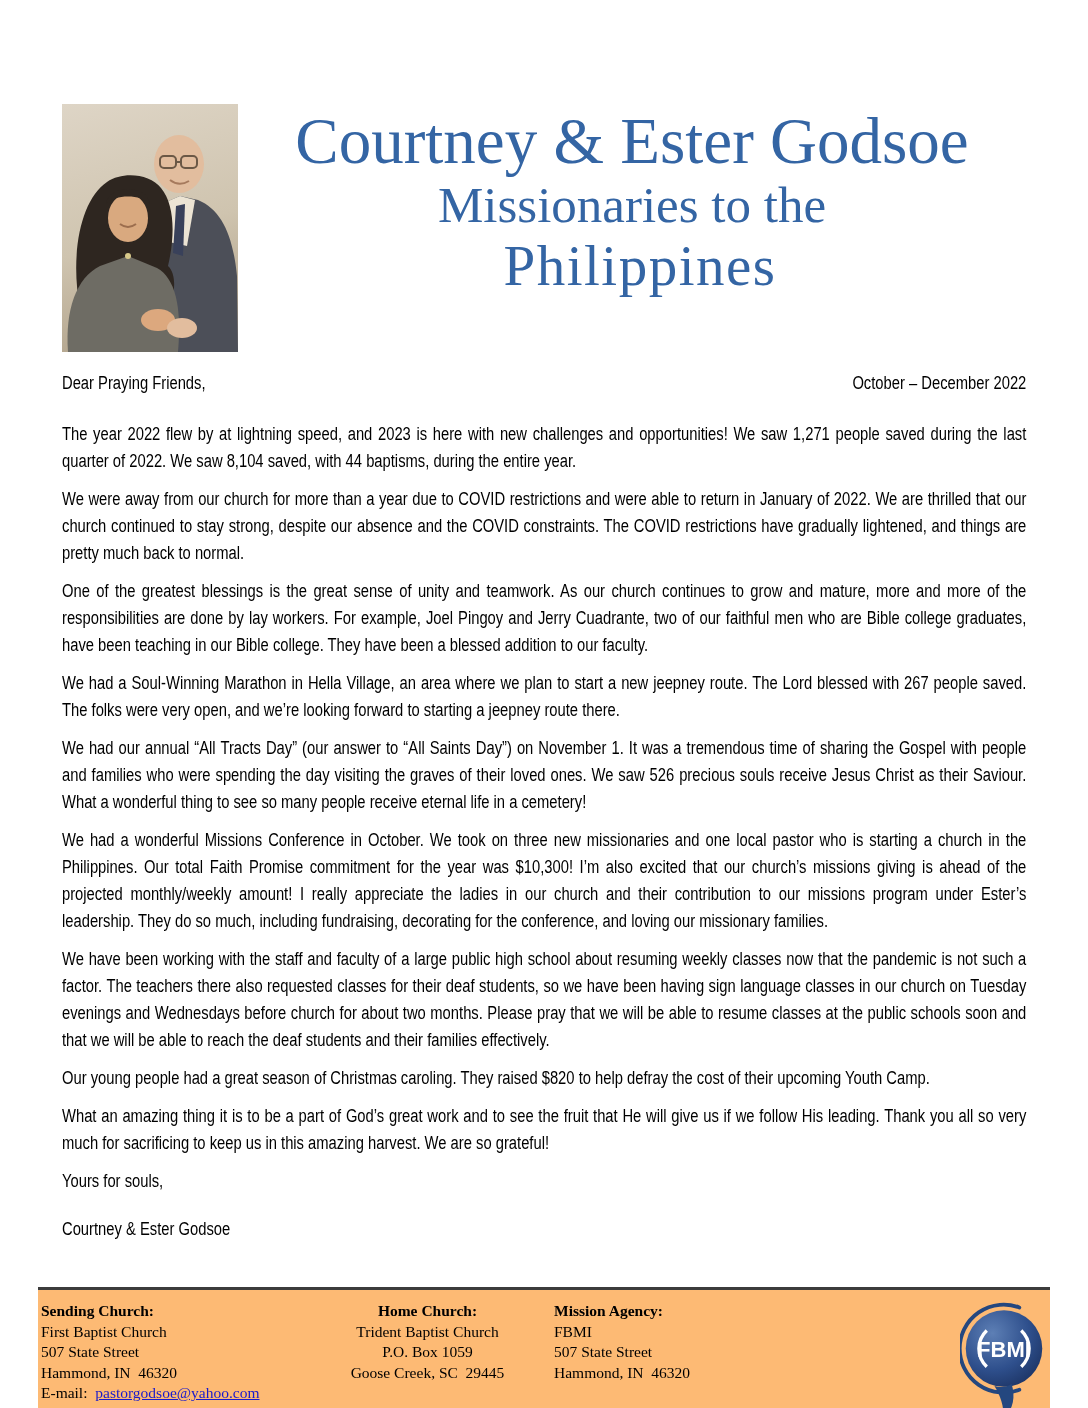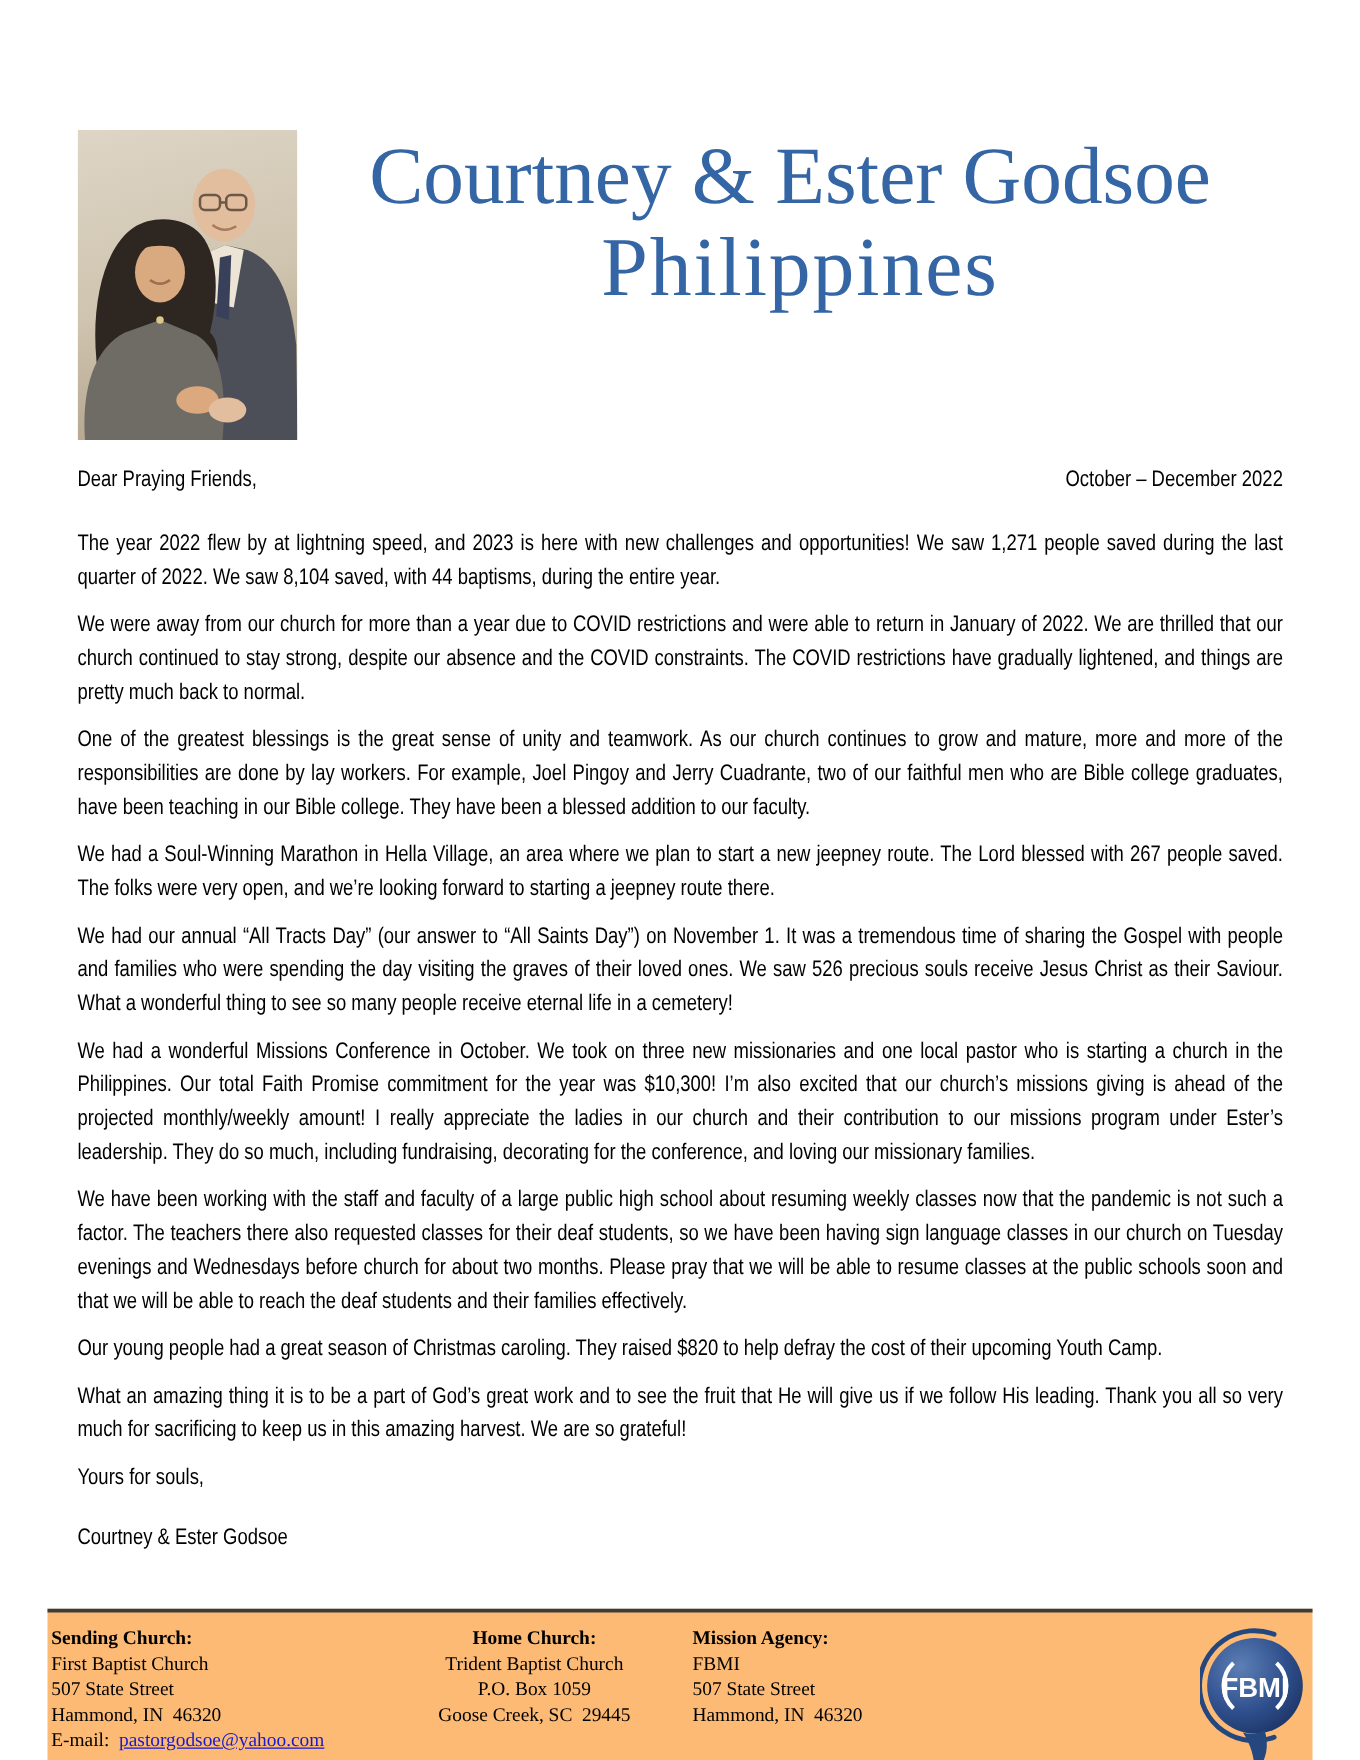--- a/index.html
+++ b/index.html
@@ -11,21 +11,21 @@
   }
   
   .header { display:flex; height:250px; }
   .photo { width:176px; height:248px; flex:none; overflow:hidden; }
   .titles {
     flex:1; text-align:center; color:#3465a4;
     font-family:"Liberation Serif", serif; padding-top:2px;
   }
   .title-main { font-size:65px; line-height:1.08; white-space:nowrap; }
   .title-sub1 { font-size:51px; line-height:1.04; margin-top:3px; }
-  .title-sub2 { font-size:67px; line-height:1.04; margin-top:4px; letter-spacing:1.5px;padding-left:16px; }
+  .title-sub2 { font-size:57px; line-height:1.04; margin-top:4px; letter-spacing:1.5px;padding-left:16px; }
   
   .verse {
     text-align:center; margin-top:28px;
     font-family:"Liberation Serif", serif; font-size:21px; font-weight:bold;
   }
   .verse .quote { font-style:italic; }
   
   .condensed {
     width:1176px; transform:scaleX(0.82); transform-origin:0 0;
     font-size:18px; line-height:27px; color:#000;
@@ -82,20 +82,21 @@
         <path d="M44,100 C47,80 85,80 88,100 C79,90 53,90 44,100 Z" fill="#2e2620"></path>
         <path d="M58,120 q8,6 16,0" stroke="#9c6e4e" stroke-width="2" fill="none"></path>
         <path d="M6,248 C3,206 14,174 38,162 L66,152 L95,164 C113,174 120,202 116,248 Z" fill="#6e6c64"></path>
         <circle cx="66" cy="152" r="3" fill="#d8c98a"></circle>
         <ellipse cx="96" cy="216" rx="17" ry="11" fill="#dca87e"></ellipse>
         <ellipse cx="120" cy="224" rx="15" ry="10" fill="#e2bd9e"></ellipse>
       </svg>
     </div>
     <div class="titles">
       <div class="title-main">Courtney &amp; Ester Godsoe</div>
+      <div class="title-sub1">Missionaries to the</div>
       <div class="title-sub2">Philippines</div>
     </div>
   </div>
 
 
   <div class="condensed">
     <div class="greet-row">
       <span>Dear Praying Friends,</span>
       <span>October – December 2022</span>
     </div>

